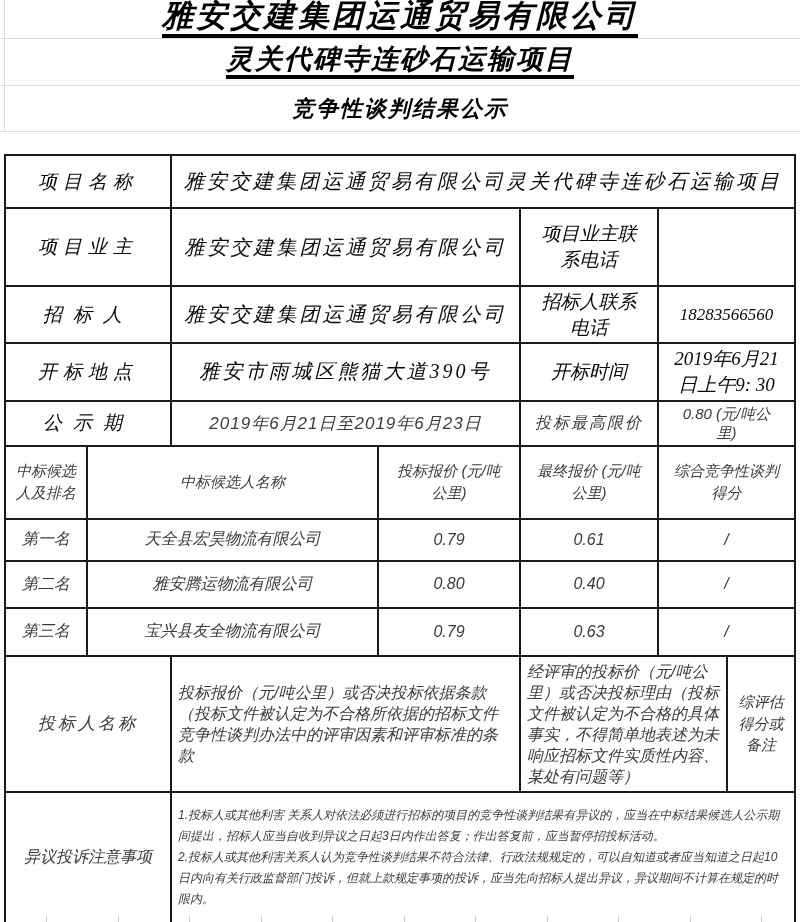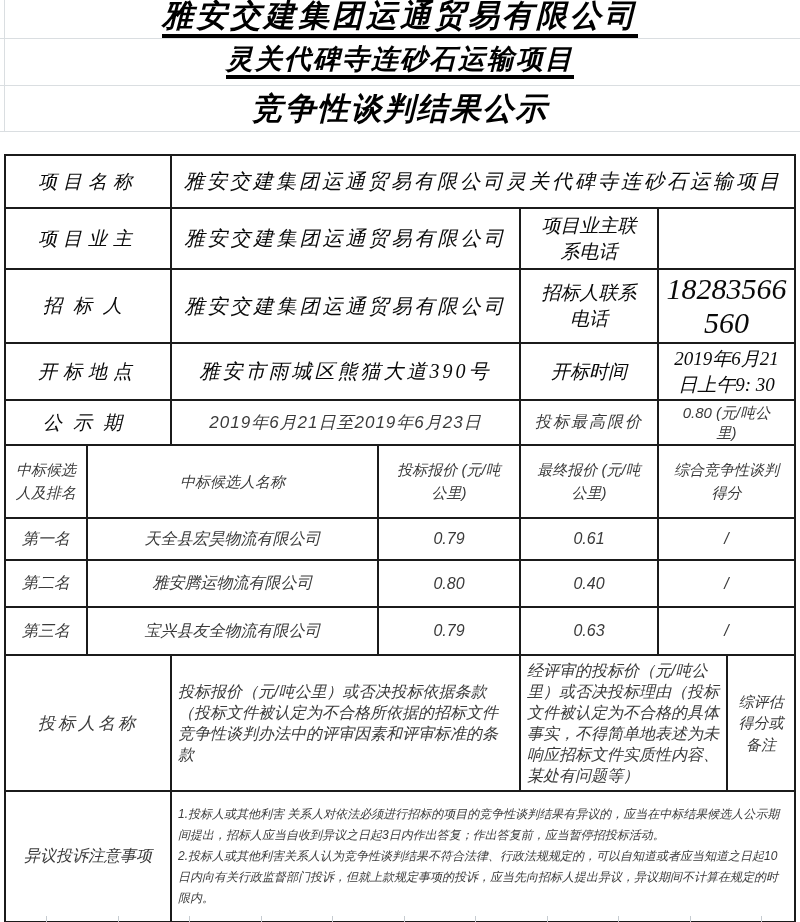--- a/index.html
+++ b/index.html
@@ -14,21 +14,21 @@
   
   .title-block{position:relative;}
   .trow{
     display:flex;align-items:center;justify-content:center;
     border-bottom:1px solid #dadee1;
     font-family:"Liberation Serif","DejaVu Serif",serif;
     font-weight:bold;color:#000;
   }
   .t1{height:38px;font-size:31px;letter-spacing:3px;}
   .t2{height:46px;font-size:27px;letter-spacing:2px;}
-  .t3{height:45px;font-size:31px;letter-spacing:2px;text-align:center;}
+  .t3{height:45px;font-size:22px;letter-spacing:2px;text-align:center;}
   .underlined{border-bottom:4px solid #000;padding-bottom:1px;line-height:1.05;}
   .title-spacer{height:22px;}
   .faint-vline{position:absolute;left:4px;top:0;width:1px;height:131px;background:#dadee1;}
   
   .bottom-ticks{position:absolute;left:0;top:916px;width:800px;height:6px;}
   .tick{position:absolute;top:0;width:1px;height:6px;background:#c6ccd1;}
   
   table.main{
     border-collapse:collapse;table-layout:fixed;
     width:790px;margin-left:4px;
@@ -42,21 +42,21 @@
     word-break:break-all;
   }
   .serif{font-family:"Liberation Serif","DejaVu Serif",serif;color:#090909;}
   .sans{font-family:"Liberation Sans","DejaVu Sans",sans-serif;color:#3a3a3a;}
   .pre{white-space:pre-line;}
   .left{text-align:left !important;}
   .info-label{font-size:19px;letter-spacing:6px;}
   .info-label.ls3{letter-spacing:11px;}
   .info-value{font-size:20px;letter-spacing:3px;}
   .info-extra-label{font-size:19px;line-height:1.35;}
-  .phone{font-size:30px;letter-spacing:0;}
+  .phone{font-size:17px;letter-spacing:0;}
   .datetime{font-size:19px;line-height:1.35;}
   .notice-value{font-size:17px;letter-spacing:1px;}
   .limit-label{font-size:16px;letter-spacing:2px;}
   .limit-value{font-size:15px;line-height:1.3;}
   .cand-header{font-size:15px;line-height:1.5;}
   .cand-cell{font-size:16px;margin-left:24px;}
   .bidder-label{font-size:17px;letter-spacing:3px;}
   .clause{font-size:16px;line-height:21px;}
   .note-cell{font-size:15px;line-height:1.45;}
   .objection-label{font-size:16px;}
@@ -92,21 +92,21 @@
         <col style="width:69px">
         <col style="width:68px">
     </colgroup>
 
     <tbody>
         <tr style="height:53px">
       <td colspan="2" class="serif info-label">项目名称</td>
       <td colspan="5" class="serif info-value">雅安交建集团运通贸易有限公司灵关代碑寺连砂石运输项目</td>
     </tr>
 
-    <tr style="height:61px">
+    <tr style="height:78px">
       <td colspan="2" class="serif info-label">项目业主</td>
       <td colspan="2" class="serif info-value">雅安交建集团运通贸易有限公司</td>
       <td class="serif info-extra-label pre">项目业主联
 系电话</td>
       <td colspan="2" class="serif phone"></td>
     </tr>
 
     <tr style="height:44px">
       <td colspan="2" class="serif info-label ls3">招标人</td>
       <td colspan="2" class="serif info-value">雅安交建集团运通贸易有限公司</td>

